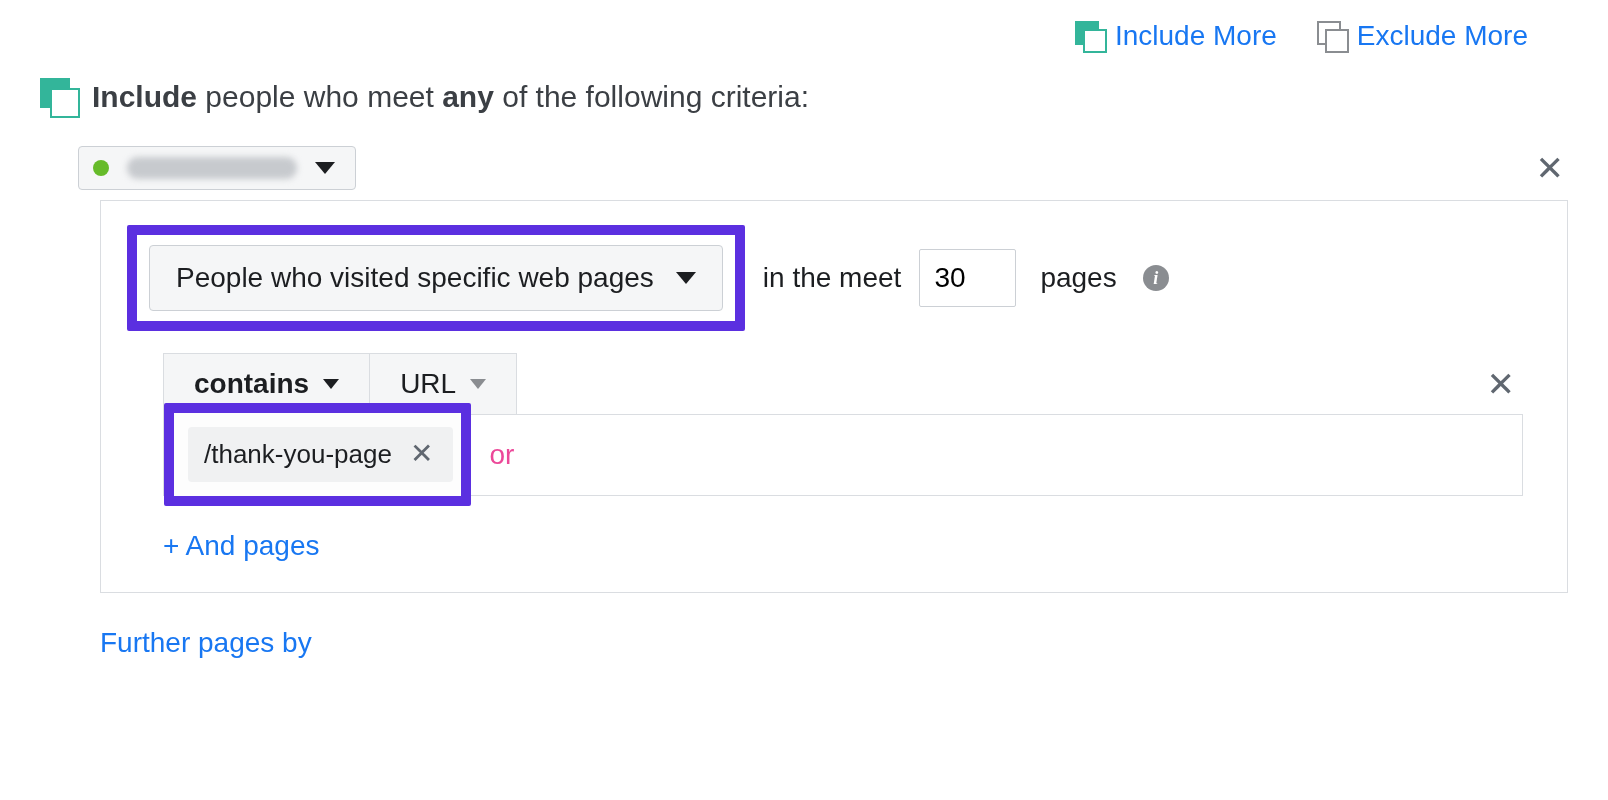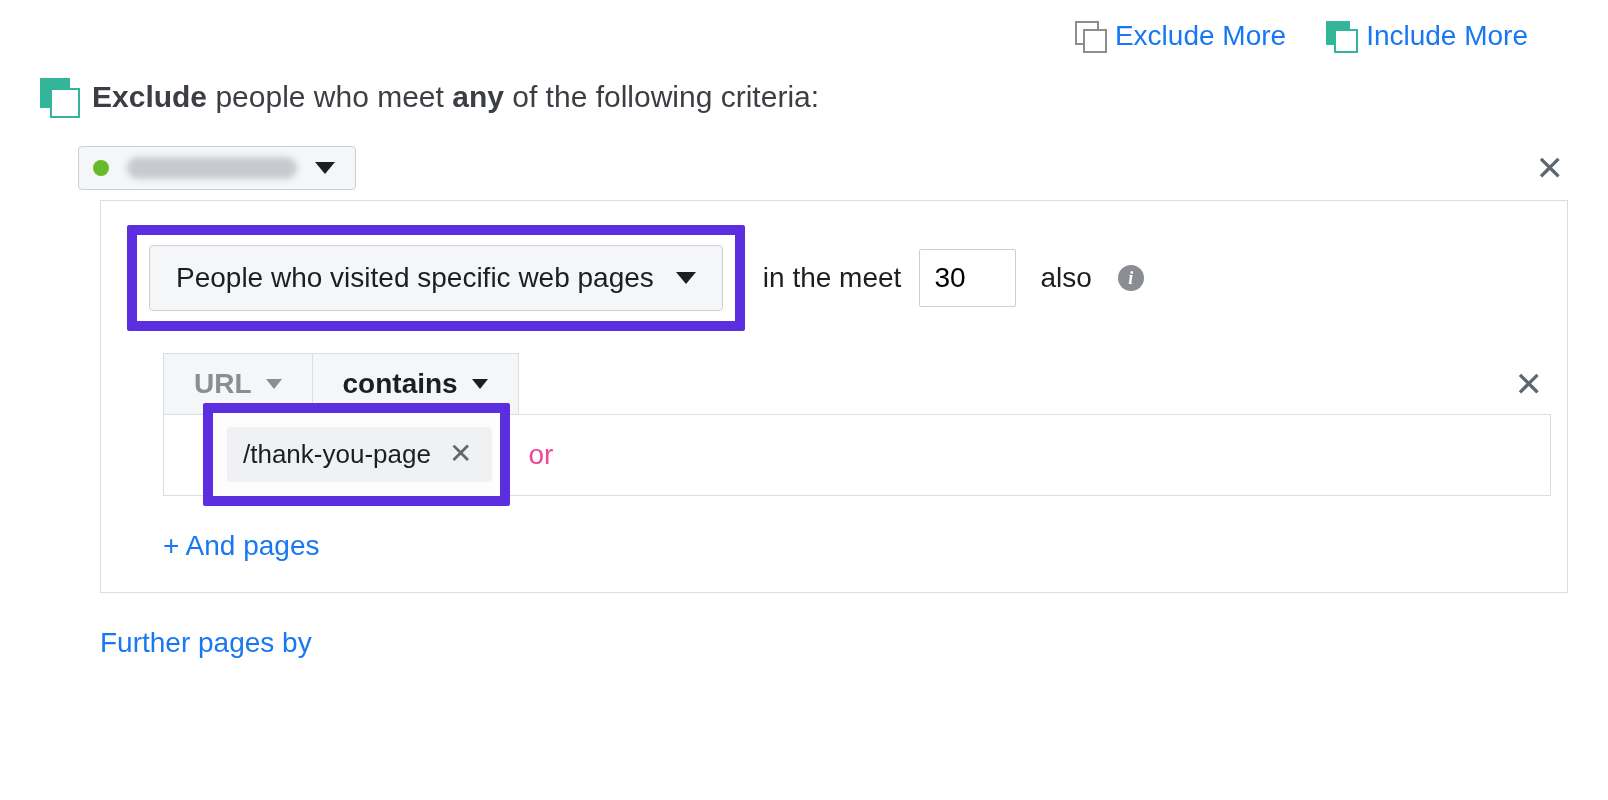--- a/index.html
+++ b/index.html
@@ -106,21 +106,21 @@
     padding: 0 4px;
   }
   .close-x.small { font-size: 28px; color: #606770; }
 
   
   .panel {
     margin-left: 60px;
     margin-right: 0;
     border: 1px solid #dadde1;
     background: #fff;
-    padding: 24px 16px 30px 26px;
+    padding: 24px 44px 30px 26px;
     position: relative;
   }
 
   
   .event-row {
     display: flex; align-items: center; gap: 18px;
     margin-bottom: 22px;
   }
   .highlight-purple-1 {
     display: inline-block;
@@ -178,21 +178,20 @@
   
   .highlight-purple-2 {
     display: inline-block;
     border: 10px solid #5b2fe0;
     padding: 4px 8px 4px 4px;
     border-radius: 2px;
     margin-top: -2px;
     background: #fdfdfd;
     position: relative;
     z-index: 2;
-    margin-left: 39px;
   }
   .tag-row-wrap {
     display: flex; align-items: center;
     border: 1px solid #dadde1;
     padding: 0;
     height: 82px;
     margin-top: 0;
     position: relative;
   }
   .tag-chip {
@@ -230,34 +229,34 @@
   }
 </style>
 </head>
 <body>
 
 <div class="root">
 
   
   <div class="top-links">
     <span class="top-link">
+      <span class="include-icon"></span>
+      <span>Include More</span>
+    </span>
+    <span class="top-link">
       <span class="exclude-icon"></span>
       <span>Exclude More</span>
     </span>
-    <span class="top-link">
-      <span class="include-icon"></span>
-      <span>Include More</span>
-    </span>
   </div>
 
   
   <div class="heading-row">
     <span class="heading-icon"></span>
     <span class="heading-text">
-      <b>Exclude</b><span> people who meet </span><b>any</b><span> of the following criteria:</span>
+      <b>Include</b><span> people who meet </span><b>any</b><span> of the following criteria:</span>
     </span>
   </div>
 
   
   <div class="source-row">
     <div class="source-dd">
       <span class="status-dot"></span>
       <span class="blurred-name"></span>
       <span class="caret-down"></span>
     </div>
@@ -269,34 +268,34 @@
 
     <div class="event-row">
       <span class="highlight-purple-1">
         <span class="event-dd">
           <span>People who visited specific web pages</span>
           <span class="caret-down"></span>
         </span>
       </span>
       <span class="past-text">in the meet</span>
       <input class="days-input" value="30" style="">
-      <span class="days-label">also</span>
+      <span class="days-label">pages</span>
       <span class="info-icon">i</span>
     </div>
 
     <div class="url-block">
       <div class="url-tabs-row">
         <div class="url-tabs">
+          <div class="url-tab" style="color:#1c1e21; font-weight:700;">
+            <span>contains</span>
+            <span class="caret-down small"></span>
+          </div>
           <div class="url-tab">
             <span>URL</span>
             <span class="caret-down small grey"></span>
-          </div>
-          <div class="url-tab" style="color:#1c1e21; font-weight:700;">
-            <span>contains</span>
-            <span class="caret-down small"></span>
           </div>
         </div>
         <span class="close-x">✕</span>
       </div>
 
       <div class="tag-row-wrap">
         <span class="highlight-purple-2">
           <span class="tag-chip">
             <span>/thank-you-page</span>
             <span class="close-x small">✕</span>

